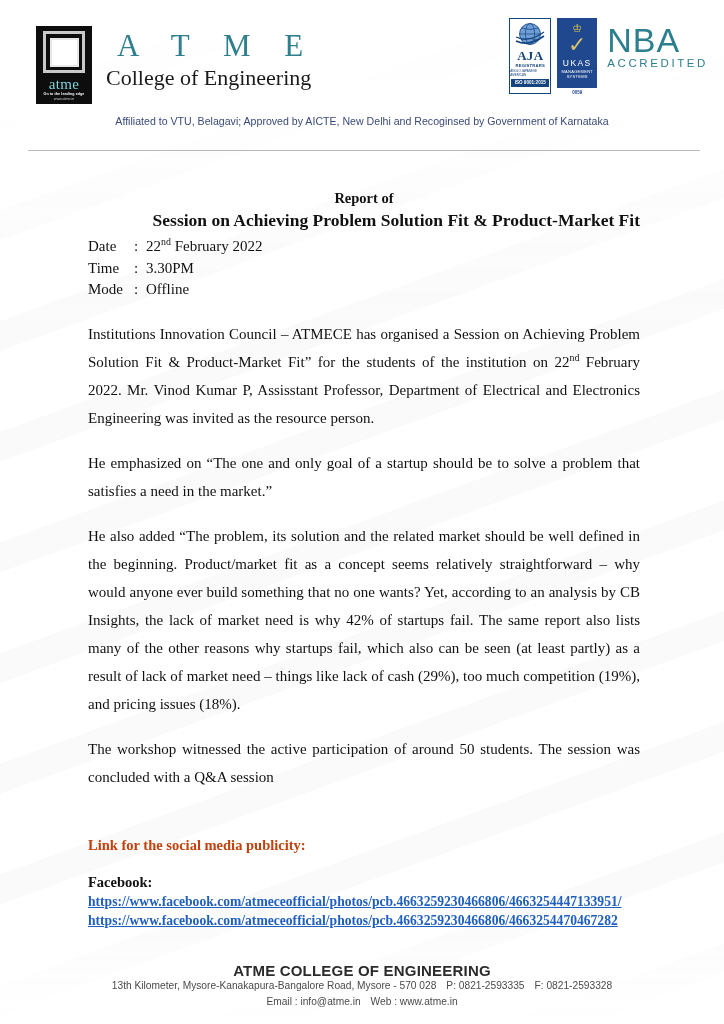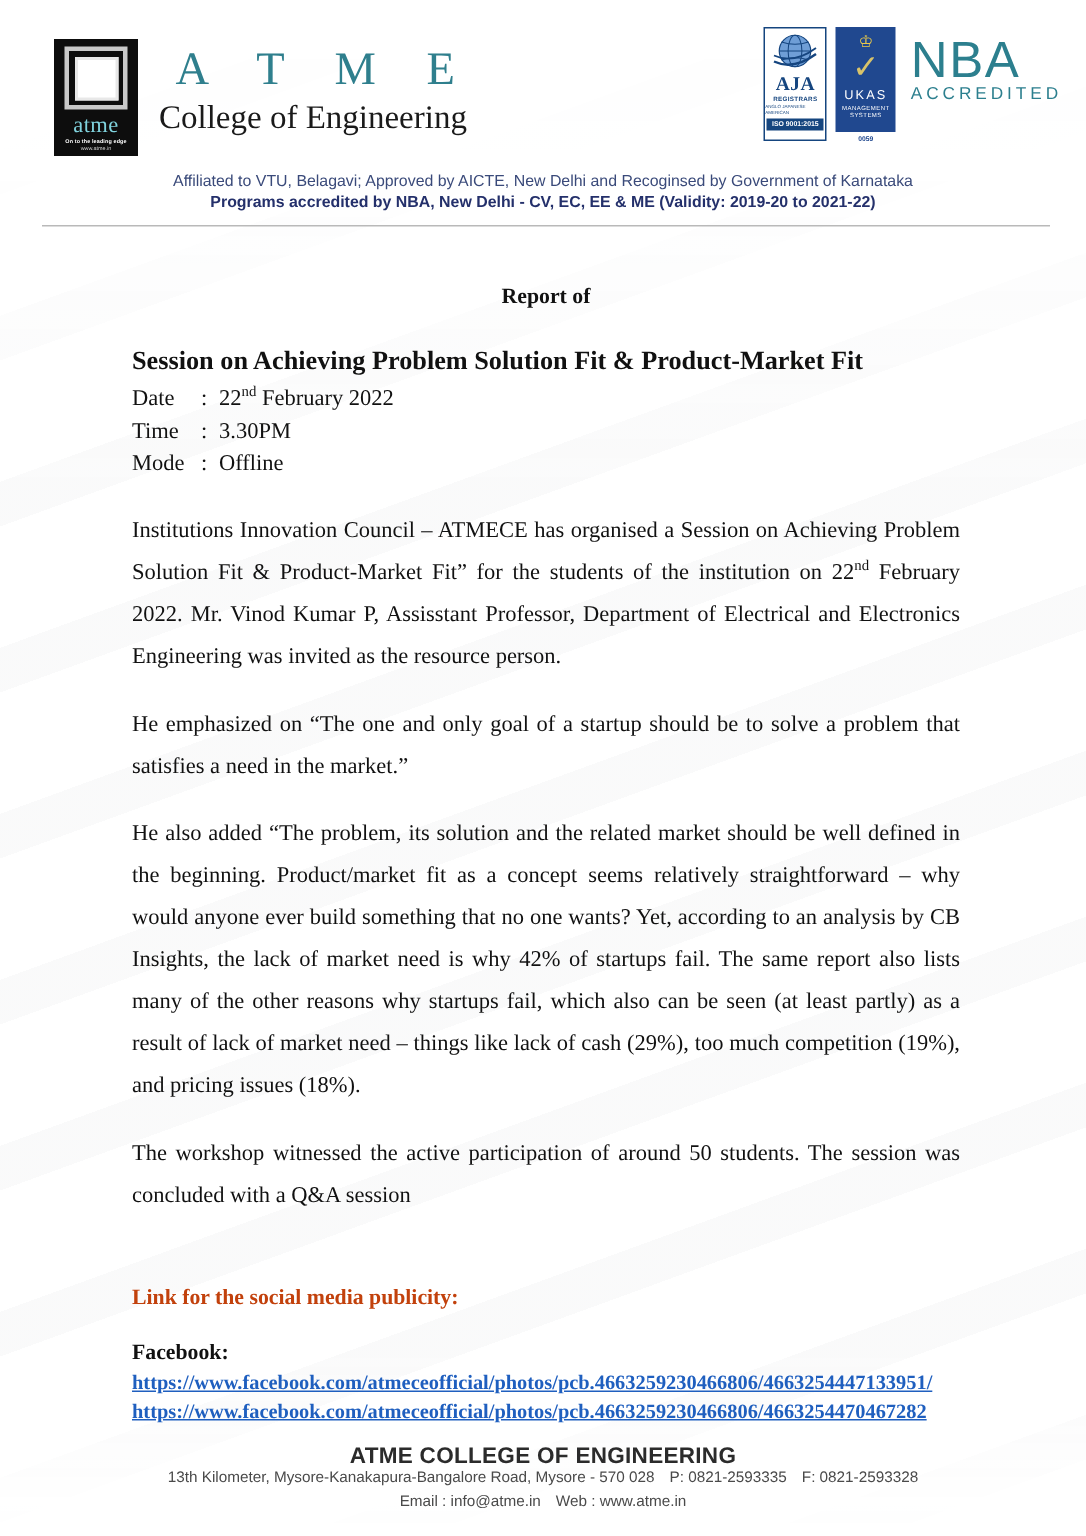--- a/index.html
+++ b/index.html
@@ -277,25 +277,24 @@
   }
   .report-of {
     text-align: center;
     font-size: 14.5px;
     font-weight: bold;
     color: #111;
     margin-top: 36px;
     line-height: 20px;
   }
   .doc-title {
-    text-align: left;
+    text-align: right;
     font-size: 17.5px;
     font-weight: bold;
     color: #111;
-    margin-top: 20px;
     line-height: 24px;
   }
   .meta {
     margin-top: 4px;
     font-size: 15px;
     line-height: 21.5px;
     color: #111;
   }
   .meta-row { display: flex; }
   .meta-label { width: 46px; flex: 0 0 46px; }
@@ -425,21 +424,20 @@
         </div>
 
         <div class="nba">
           <div class="nba-word">NBA</div>
           <div class="nba-acc">ACCREDITED</div>
         </div>
 
       </div>
 
       <div class="affil">Affiliated to VTU, Belagavi; Approved by AICTE, New Delhi and Recoginsed by Government of Karnataka</div>
-      <div class="progs">Programs accredited by NBA, New Delhi - CV, EC, EE &amp; ME (Validity: 2019-20 to 2021-22)</div>
       <div class="hr-head"></div>
     </div>
 
     <div class="body-wrap">
 
       <div class="report-of">Report of</div>
       <div class="doc-title">Session on Achieving Problem Solution Fit &amp; Product-Market Fit</div>
 
       <div class="meta">
         <div class="meta-row">

